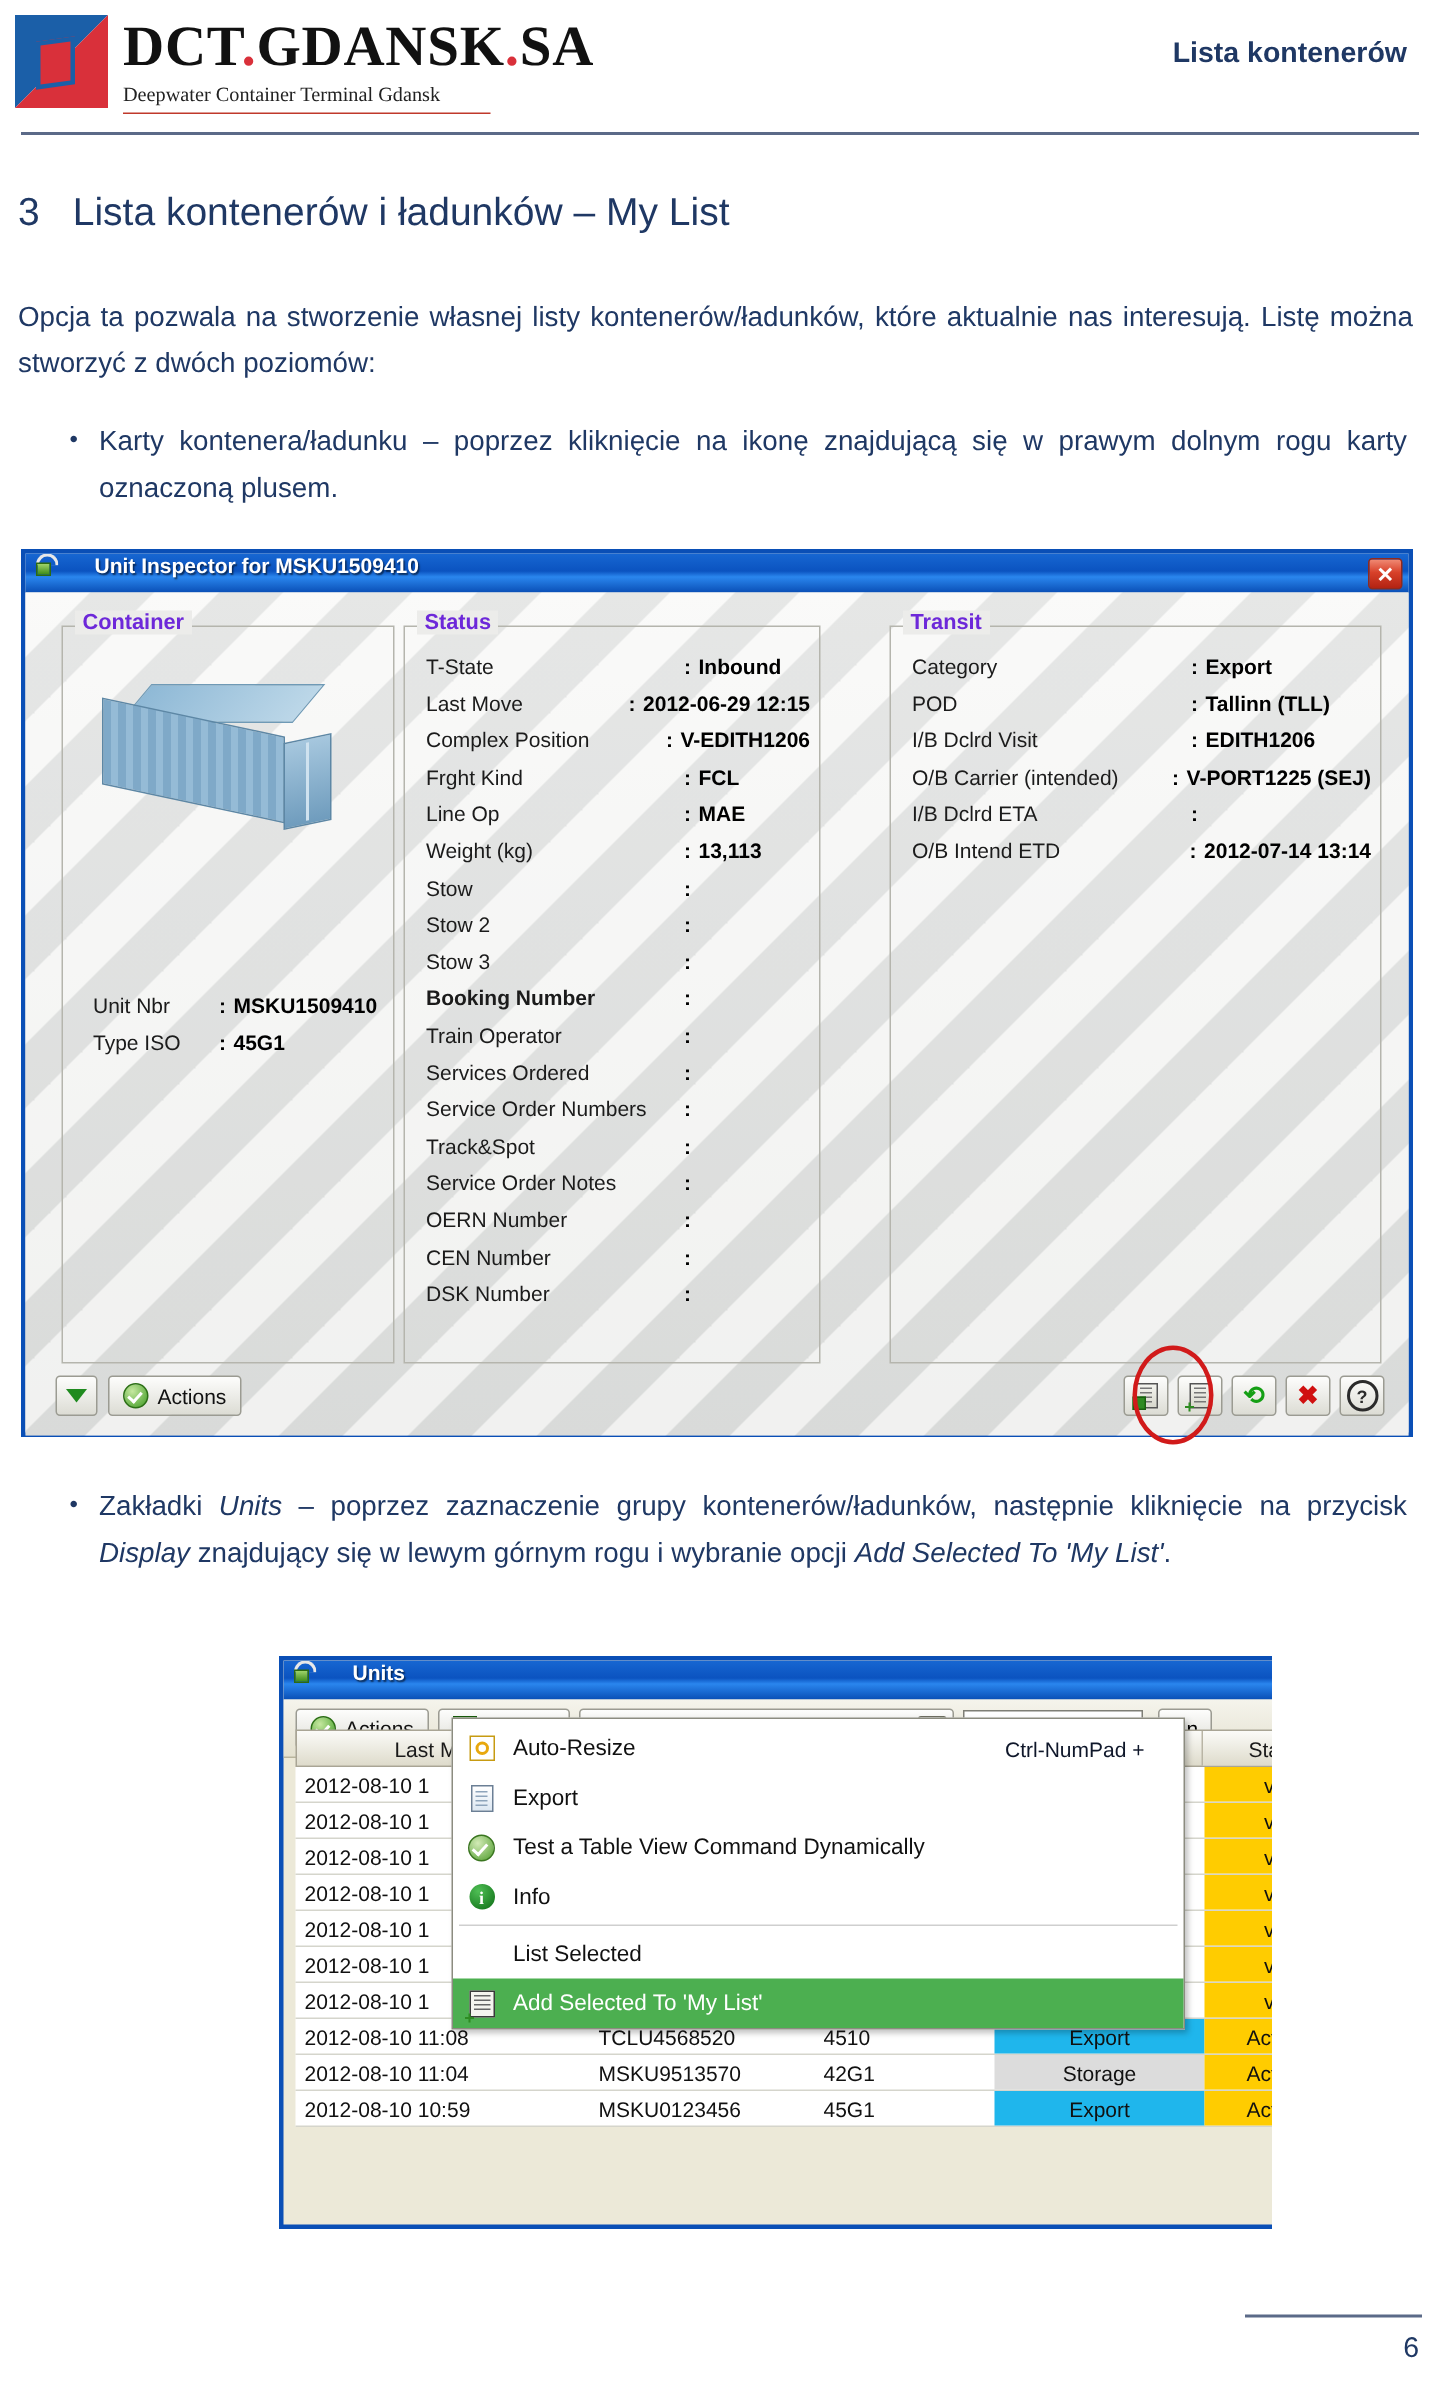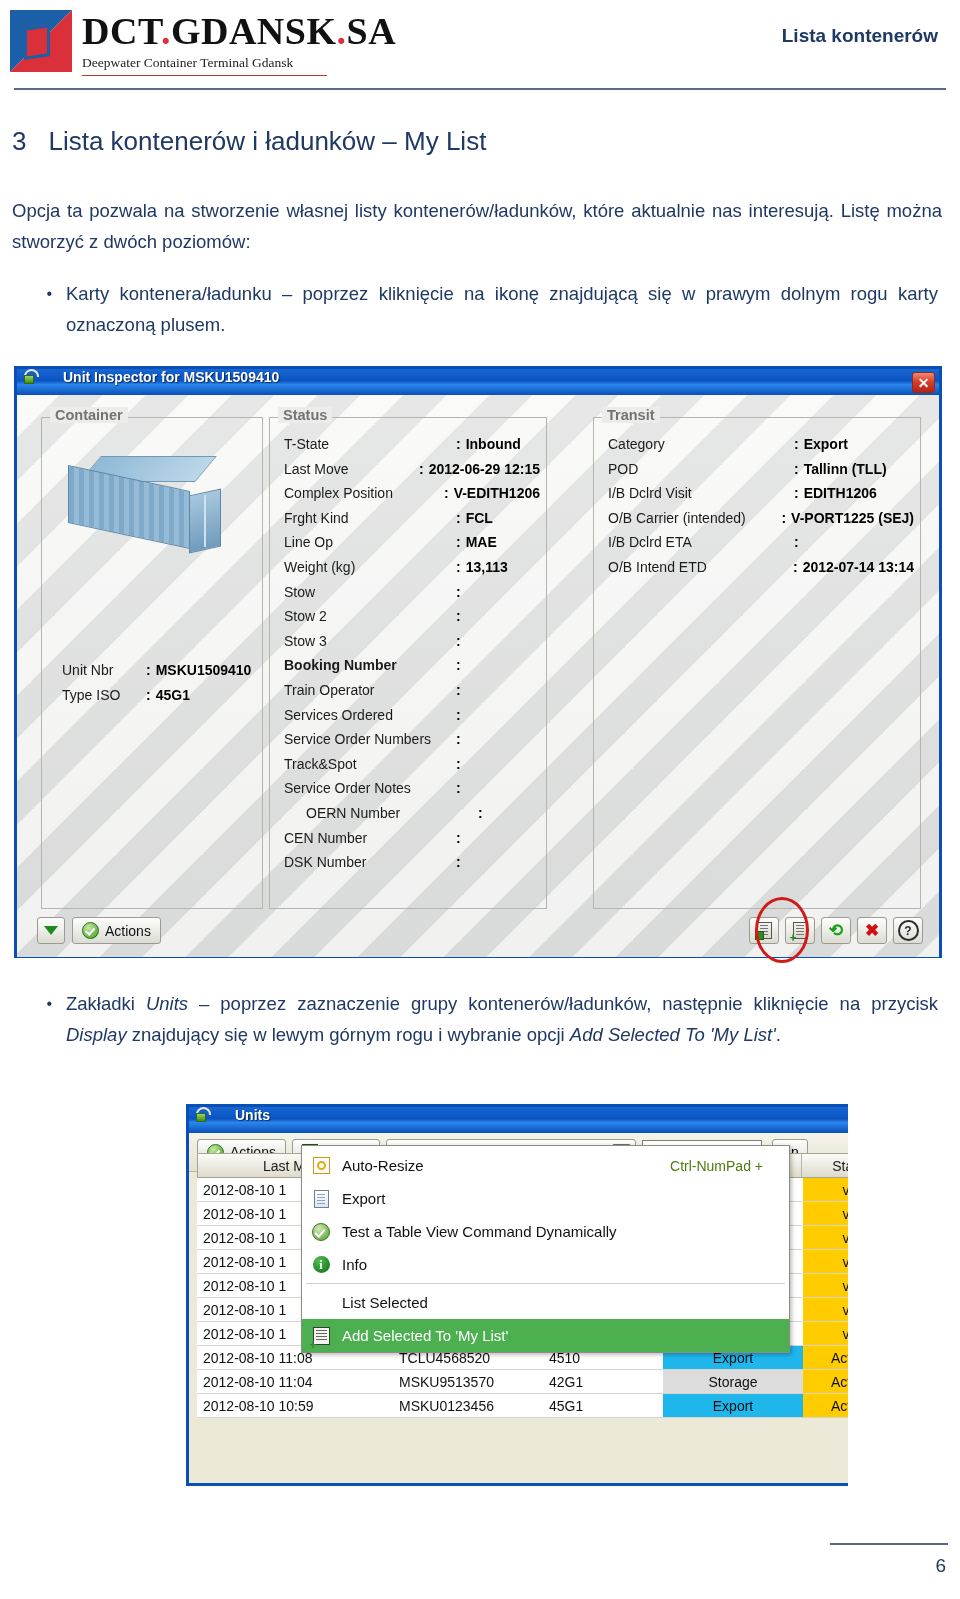--- a/index.html
+++ b/index.html
@@ -231,21 +231,21 @@
     background: transparent;
     box-sizing: border-box;
   }
   .group-legend {
     position: absolute;
     top: -11px; left: 8px;
     background: #ececeA;
     padding: 0 5px;
     font-size: 14.5px;
     font-weight: bold;
-    color: #737373;
+    color: #6d28d9;
     white-space: nowrap;
   }
   #grp-container { left: 22px; top: 438px; }
   #grp-status    { left: 22px; top: 438px; }
   #grp-transit   { left: 22px; top: 438px; }
 
   .kv-row {
     display: flex;
     align-items: baseline;
     height: 24.6px;
@@ -543,21 +543,21 @@
     padding-left: 8px;
     position: relative;
   }
   .menu-item .mi-icon {
     width: 22px; flex: 0 0 22px;
     display: flex; align-items: center; justify-content: center;
     margin-right: 10px;
   }
   .menu-item .mi-label { flex: 1; }
   .menu-item .mi-short {
-    color: #4d7c0f;
+    color: #0f172a;
     font-size: 14px;
     padding-right: 26px;
   }
   .menu-item.indent { padding-left: 40px; }
   .menu-item.selected {
     background: #4caf50;
     color: #ffffff;
   }
   .menu-sep {
     height: 1px;
@@ -783,21 +783,21 @@
             <span class="kv-label" style="width: 172px;">Track&amp;Spot</span>
             <span class="kv-colon">:</span>
             <span class="kv-value"></span>
           </div>
           <div class="kv-row">
             <span class="kv-label" style="width: 172px;">Service Order Notes</span>
             <span class="kv-colon">:</span>
             <span class="kv-value"></span>
           </div>
           <div class="kv-row">
-            <span class="kv-label" style="width: 172px; margin-left: 22px;">OERN Number</span>
+            <span class="kv-label" style="width: 172px;">OERN Number</span>
             <span class="kv-colon">:</span>
             <span class="kv-value"></span>
           </div>
           <div class="kv-row">
             <span class="kv-label" style="width: 172px;">CEN Number</span>
             <span class="kv-colon">:</span>
             <span class="kv-value"></span>
           </div>
           <div class="kv-row">
             <span class="kv-label" style="width: 172px;">DSK Number</span>

